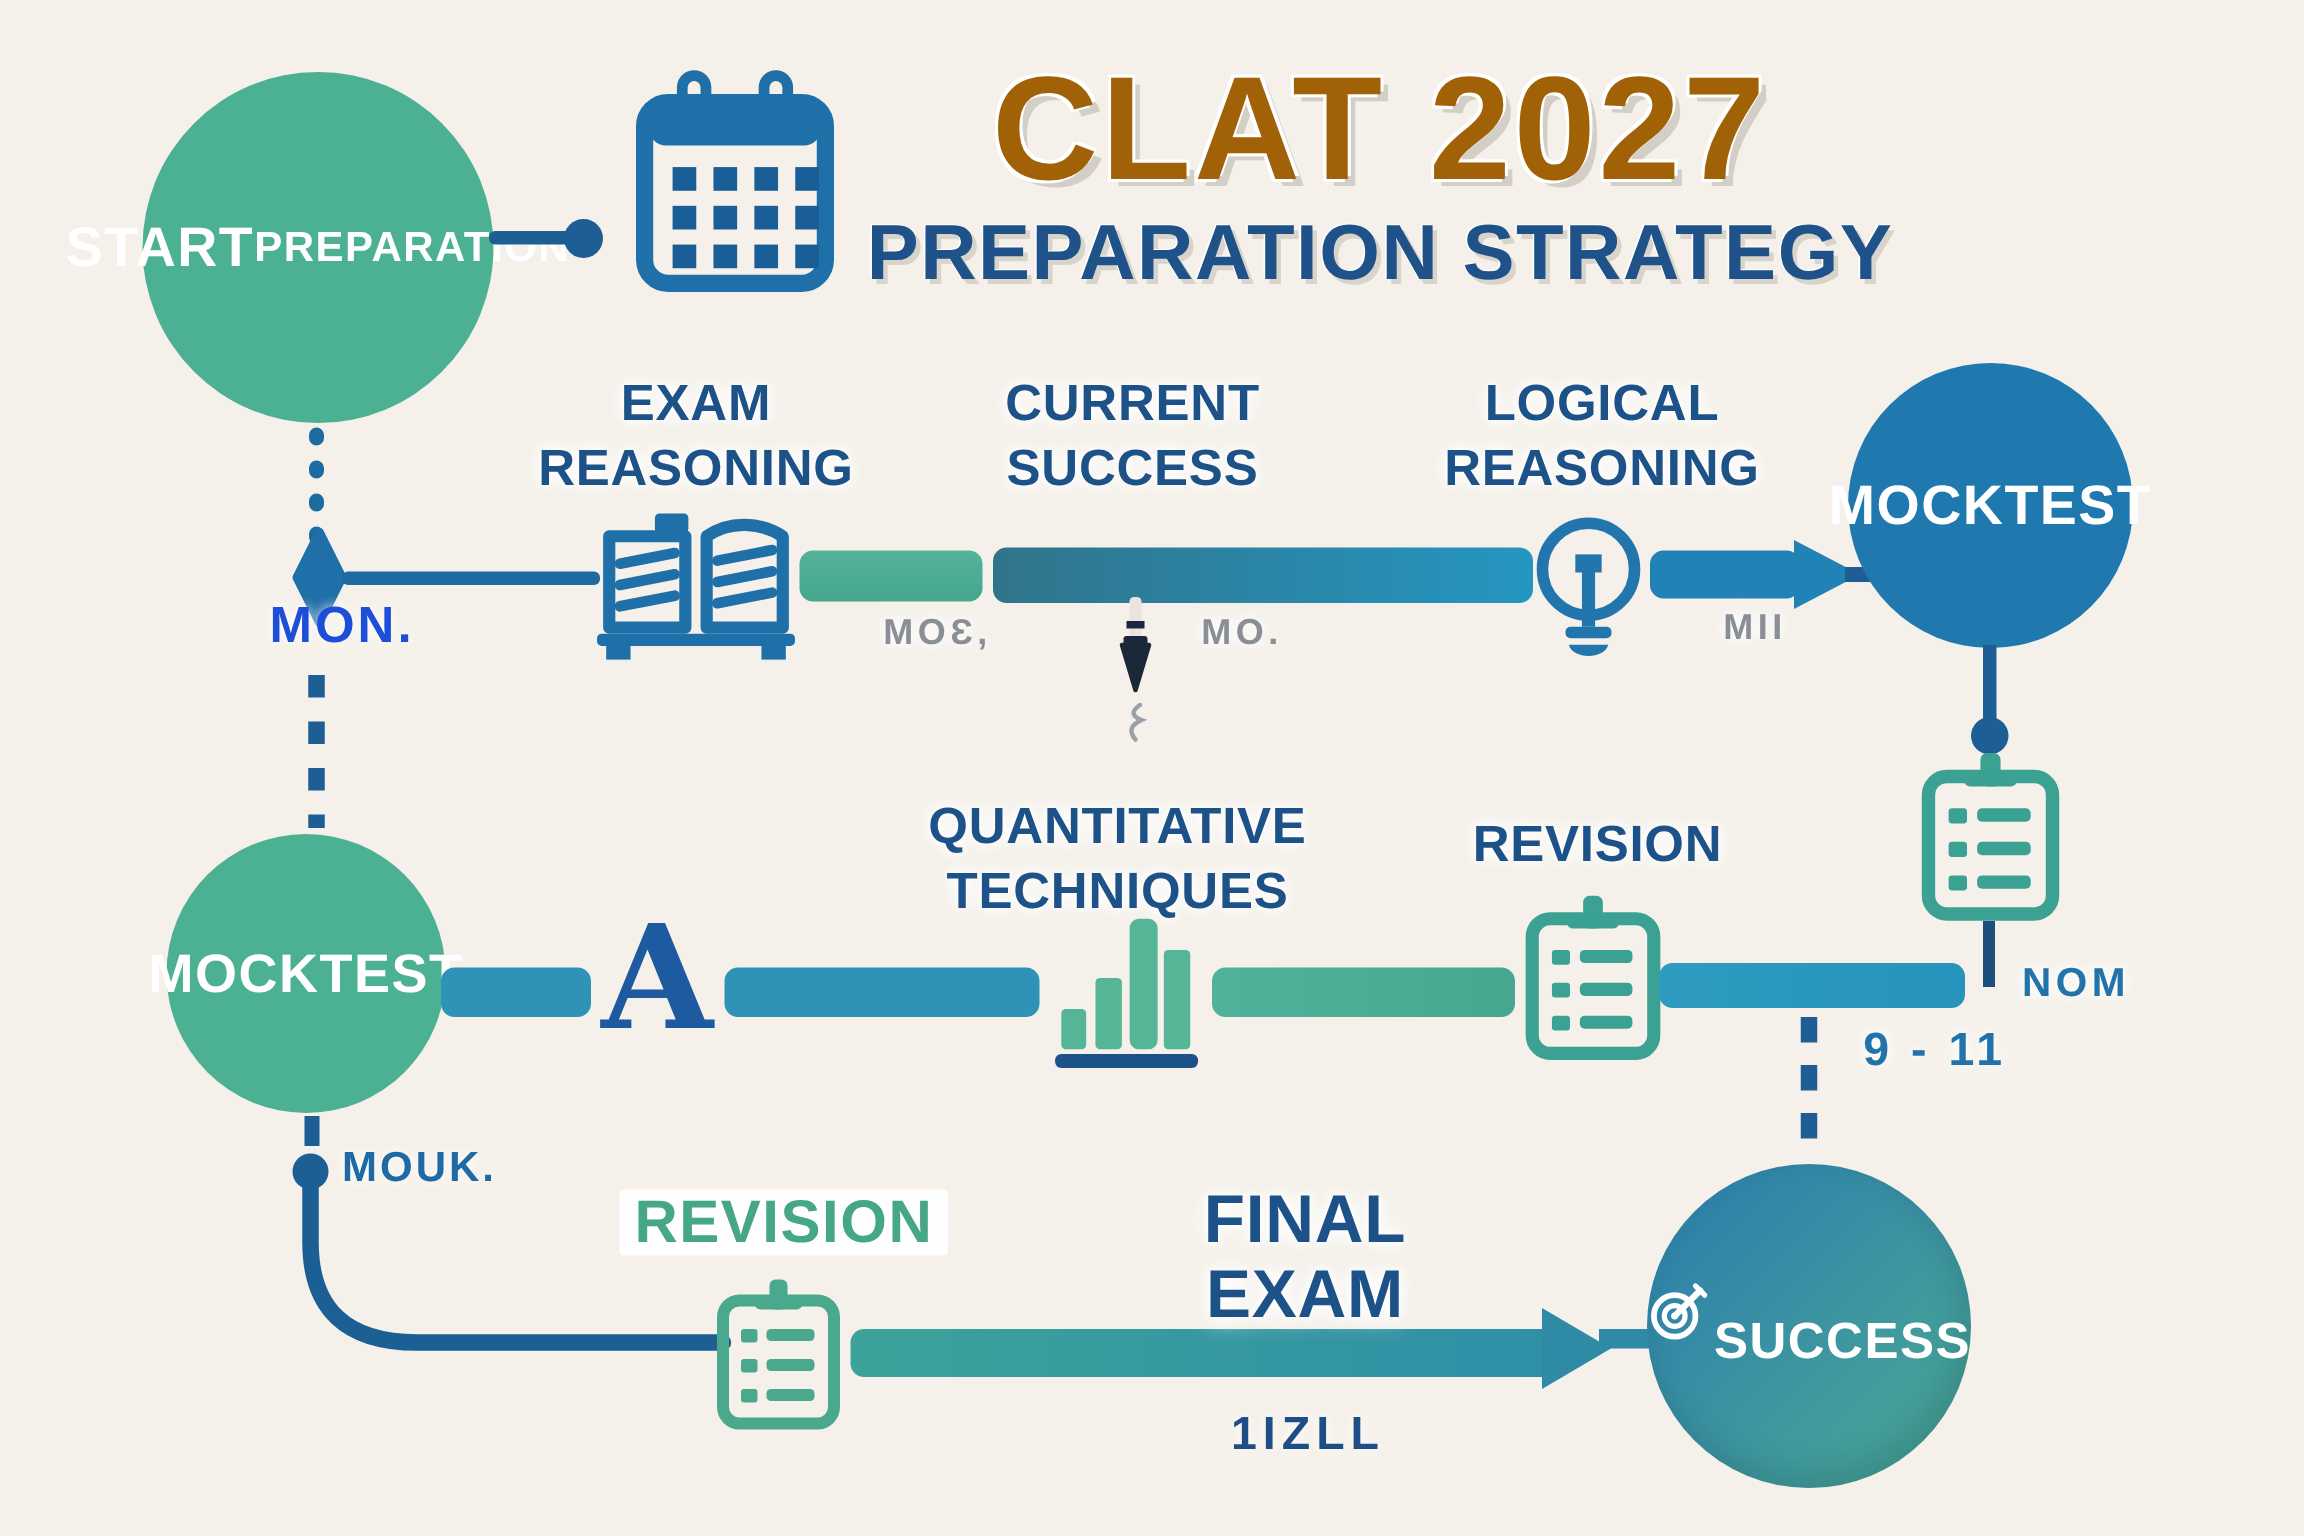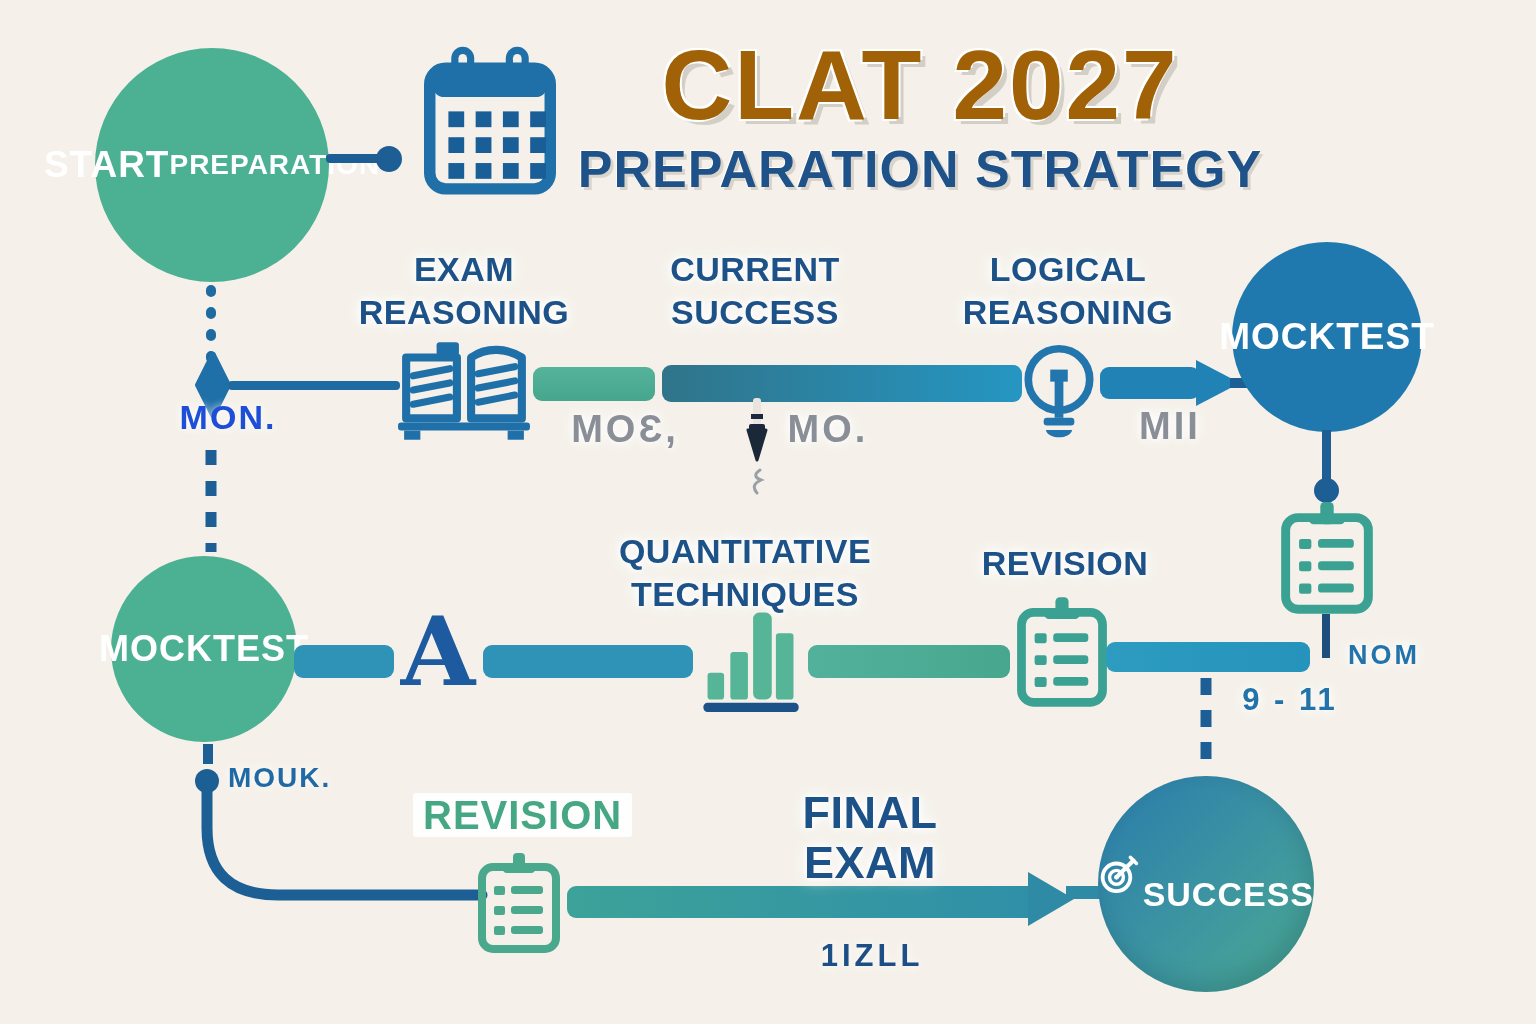--- a/index.html
+++ b/index.html
@@ -8,21 +8,21 @@
     background:#f5f1ea;
     font-family:"Liberation Sans",sans-serif;
     -webkit-font-smoothing:antialiased;
   }
   .abs{position:absolute;}
   .circle{border-radius:50%;display:flex;flex-direction:row;align-items:center;justify-content:center;text-align:center;}
   .circle .l1,.circle .l2{color:#fff;font-weight:bold;letter-spacing:1px;line-height:1.15;}
   .hdr{color:#1d5288;font-weight:bold;text-align:center;font-size:34px;line-height:1.26;letter-spacing:.5px;
        text-shadow:0 0 6px #fff,0 0 12px #fff,0 0 18px rgba(255,255,255,.9);}
   .hdr .l1,.hdr .l2{display:block;}
-  .tick-gray{color:#8a8f97;font-weight:bold;font-size:38px;letter-spacing:3px;text-align:center;
+  .tick-gray{color:#8a8f97;font-weight:bold;font-size:24px;letter-spacing:3px;text-align:center;
              text-shadow:0 0 8px #fff,0 0 14px #fff;}
   .tick-blue{color:#2273aa;font-weight:bold;text-align:center;letter-spacing:3px;
              text-shadow:0 0 8px #fff,0 0 14px #fff;}
   .bar{border-radius:9px;}
   .title-wrap{text-align:center;}
   .title-main{font-size:98px;font-weight:bold;color:#a16207;letter-spacing:2px;line-height:1.05;
       text-shadow:-2px -2px 0 #fff,2px -2px 0 #fff,-2px 2px 0 #fff,5px 5px 0 #d3cfc6;}
   .title-sub{font-size:52px;font-weight:bold;color:#1e5288;letter-spacing:1px;margin-top:2px;
       text-shadow:-1px -1px 0 #fff,3px 3px 0 #d8d4cb;}
   .whitebox{background:rgba(255,255,255,.92);padding:0 10px;border-radius:3px;}

